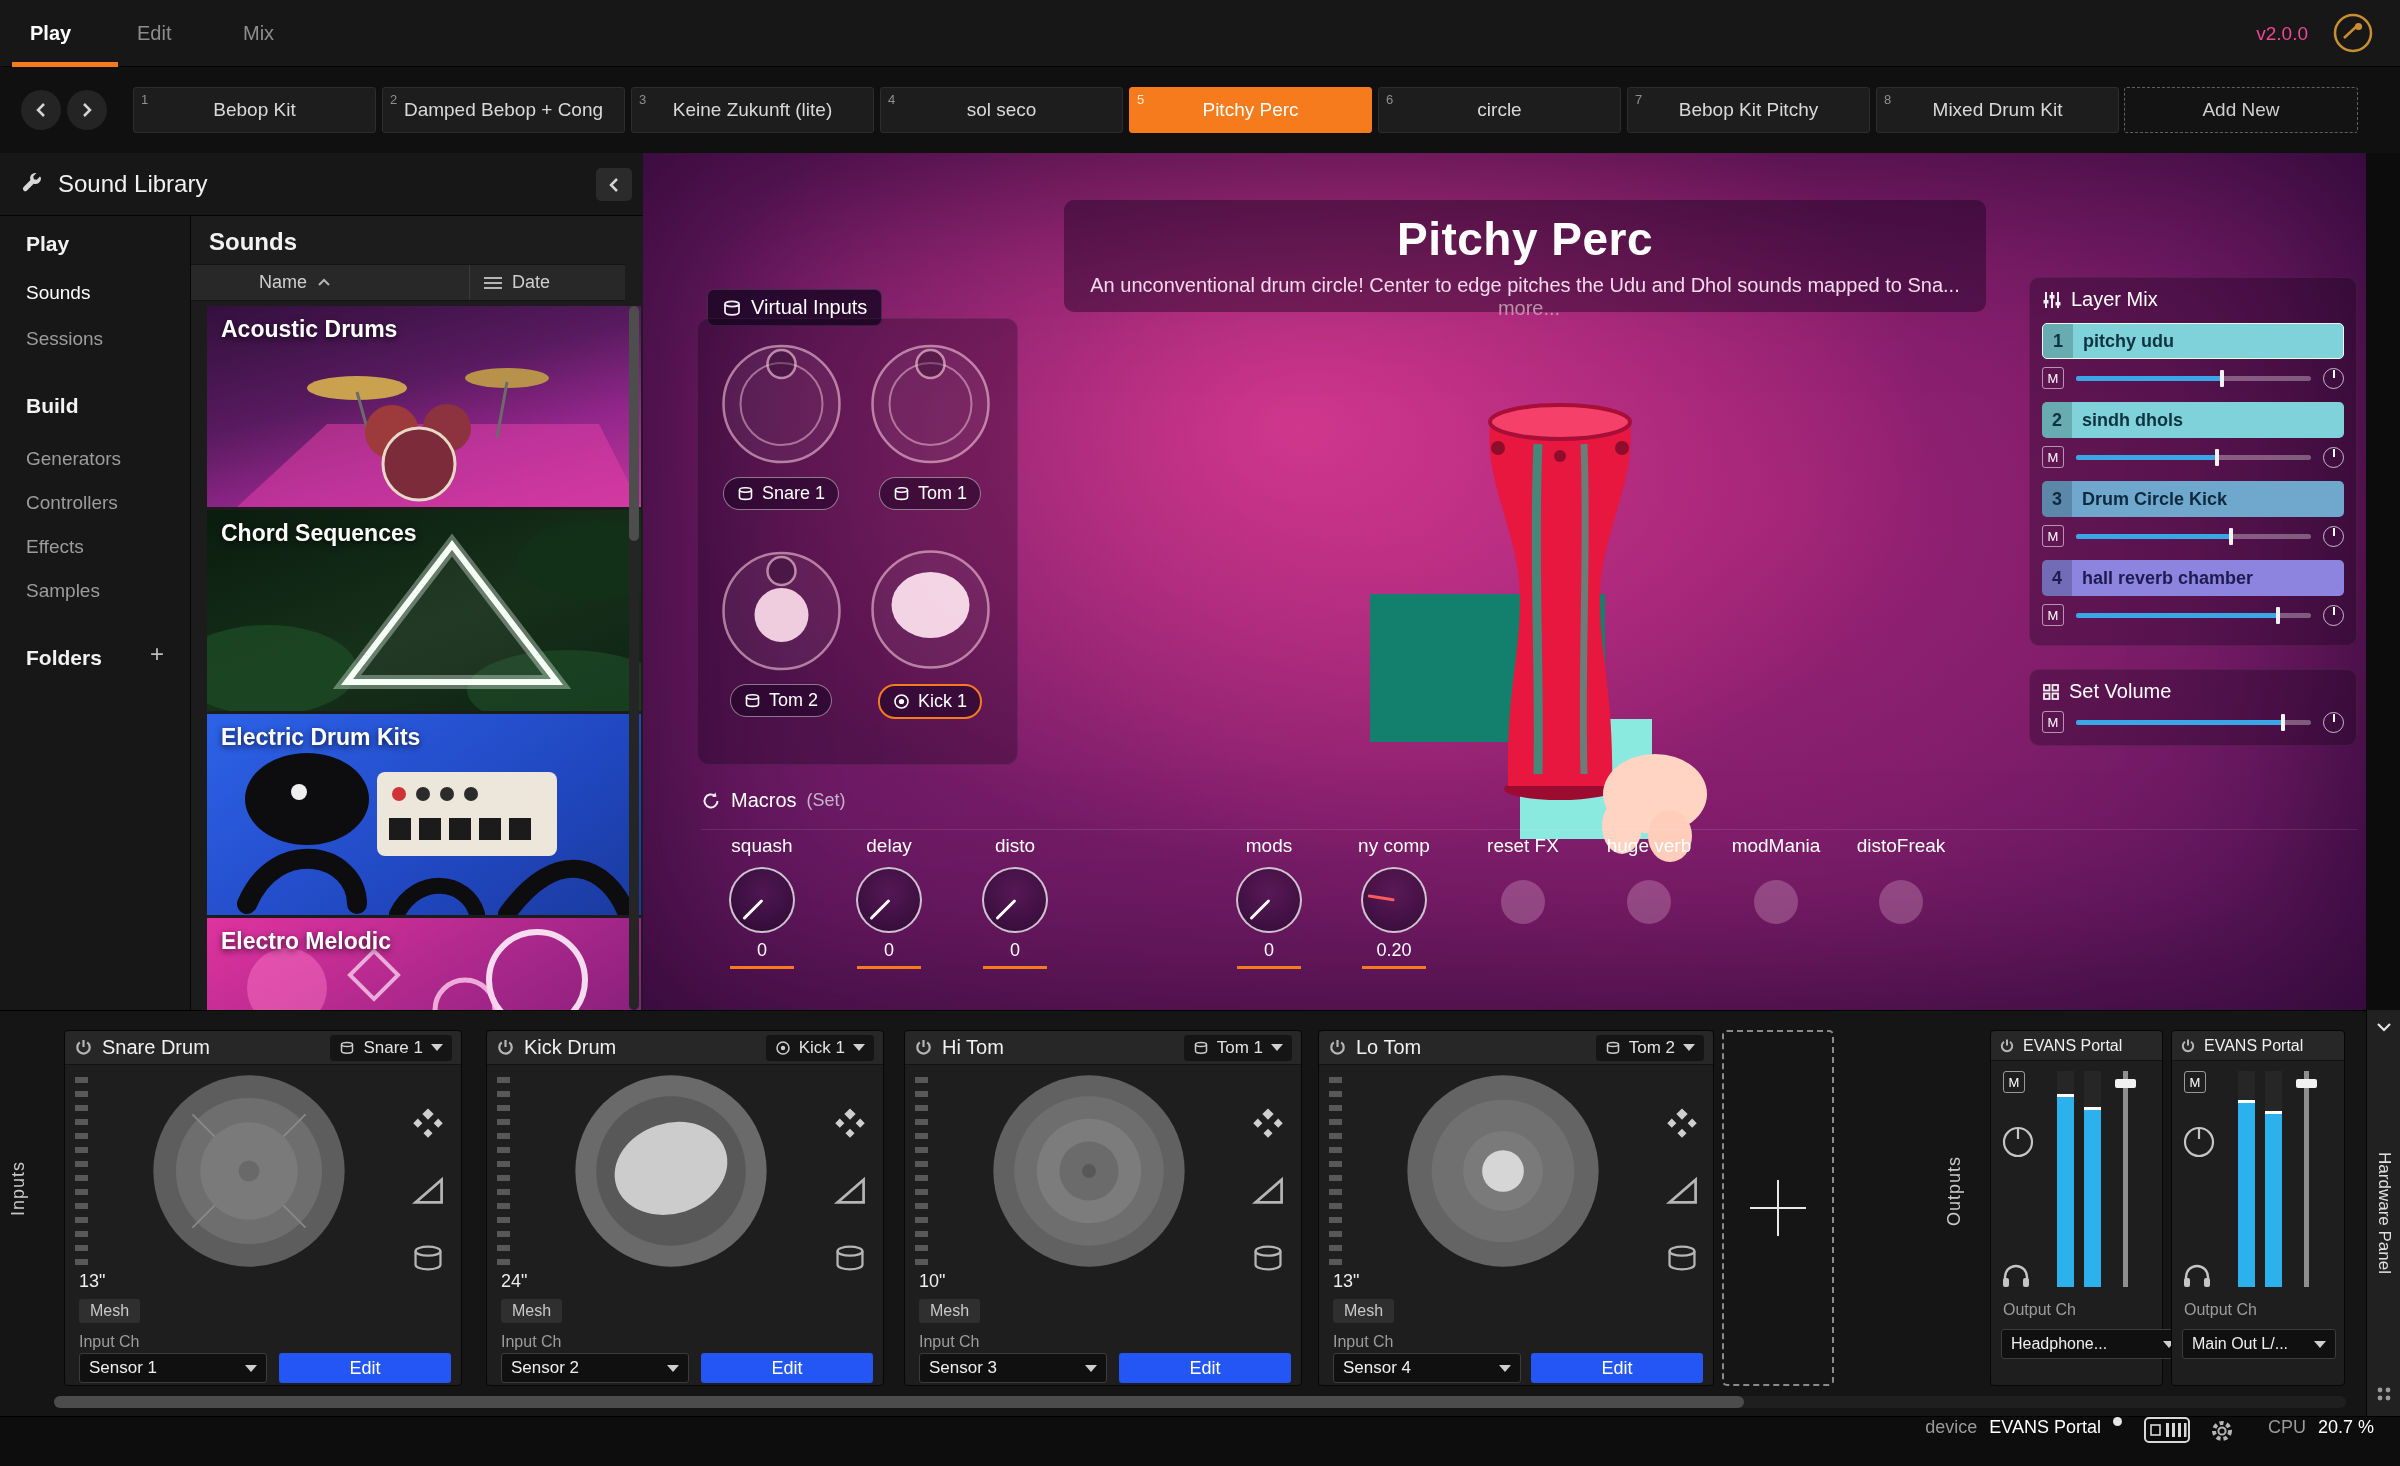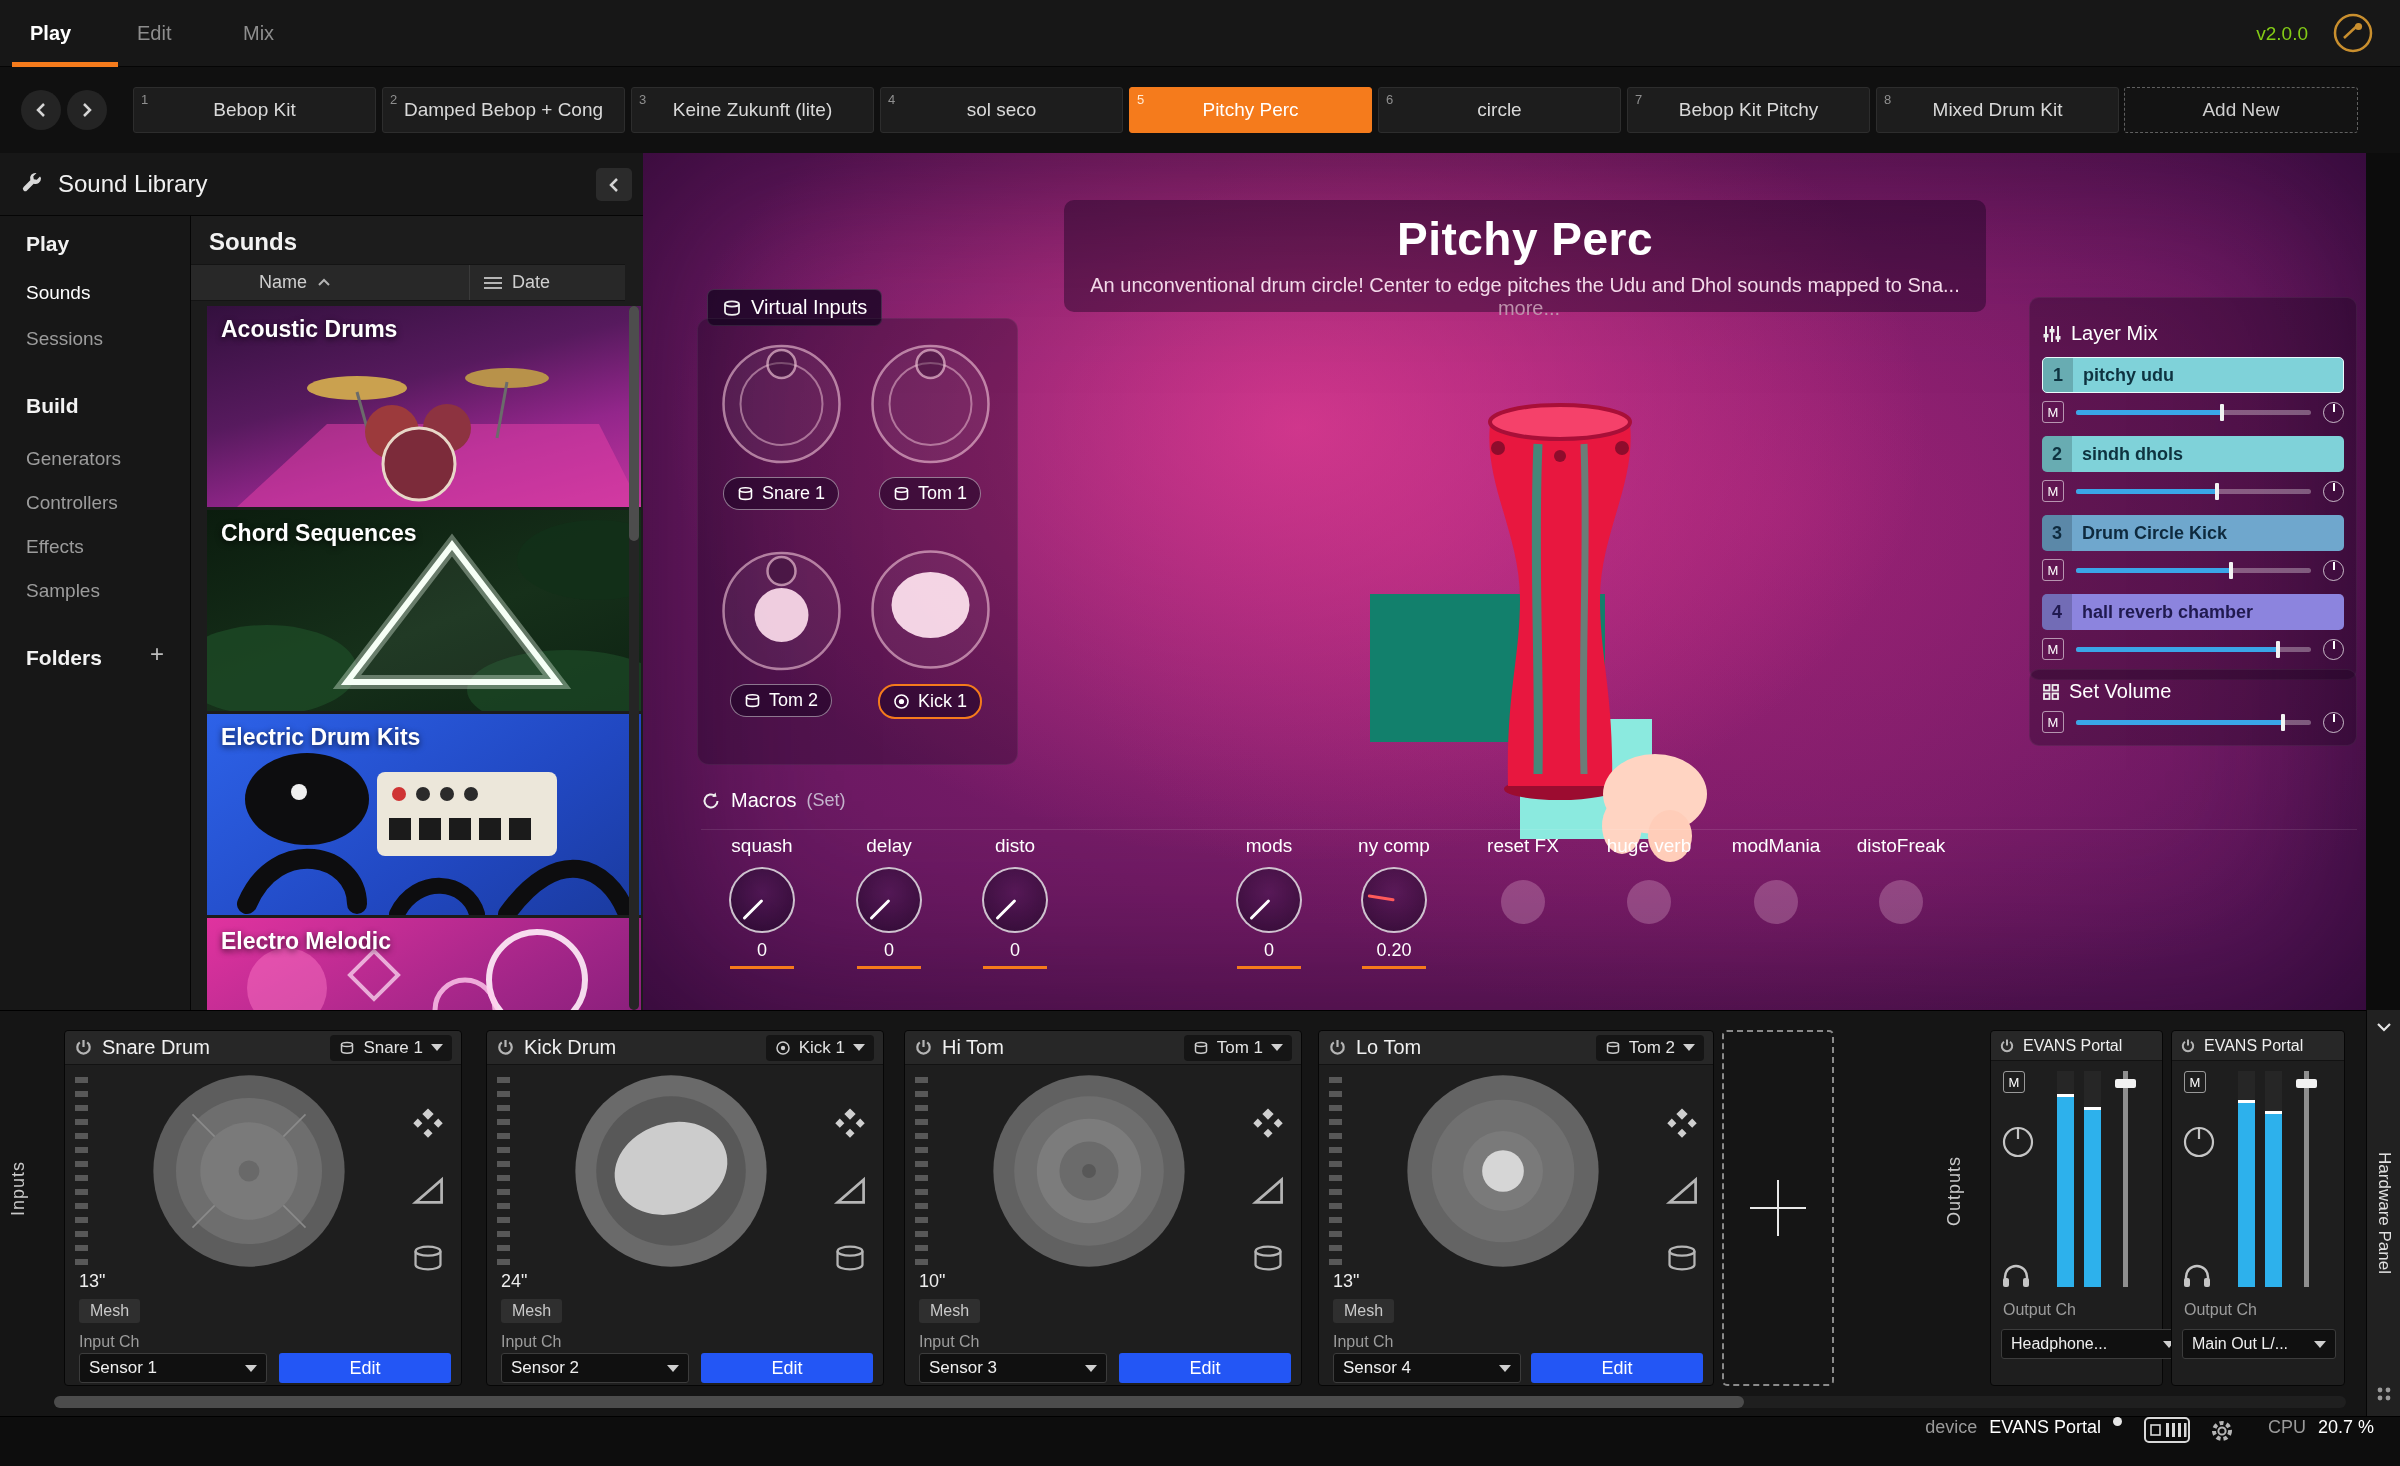--- a/index.html
+++ b/index.html
@@ -5,21 +5,21 @@
 *{margin:0;padding:0;box-sizing:border-box}
 body{background:#000;font-family:"Liberation Sans",sans-serif}
 #app{position:relative;width:2400px;height:1466px;background:#0c0c0c;color:#fff;overflow:hidden}
 svg{display:block}
 
 
 .topbar{position:absolute;left:0;top:0;width:2400px;height:67px;background:#171717;border-bottom:1px solid #050505}
 .tab{position:absolute;top:0;height:67px;display:flex;align-items:center;font-size:20px;color:#8d8d8d}
 .tab.active{color:#fff;font-weight:bold}
 .tab-underline{position:absolute;left:12px;top:62px;width:106px;height:5px;background:#f57b1c}
-.version{position:absolute;right:92px;top:23px;font-size:19px;color:#84cc16}
+.version{position:absolute;right:92px;top:23px;font-size:19px;color:#ec4899}
 .conn-icon{position:absolute;right:26px;top:12px}
 
 
 .preset-row{position:absolute;left:0;top:67px;width:2400px;height:86px;background:#101010}
 .navcirc{position:absolute;top:23px;width:40px;height:40px;border-radius:50%;background:#242424;display:flex;align-items:center;justify-content:center}
 .preset{position:absolute;top:20px;width:243px;height:46px;background:#1d1d1d;border:1px solid #2d2d2d;border-radius:3px;display:flex;align-items:center;justify-content:center;font-size:19px;color:#d9d9d9}
 .preset .num{position:absolute;left:7px;top:4px;font-size:13px;color:#8f8f8f}
 .preset.active{background:#f57b1c;border-color:#f57b1c;color:#fff}
 .preset.active .num{color:#ffe9d2}
 .addnew{position:absolute;left:2124px;top:20px;width:234px;height:46px;border:1px dashed #5f5f5f;border-radius:3px;display:flex;align-items:center;justify-content:center;font-size:19px;color:#cfcfcf;background:#131313}
@@ -62,21 +62,21 @@
 box-shadow:inset 0 0 200px rgba(18,0,28,.6)}
 .titlebox{position:absolute;left:421px;top:47px;width:922px;height:112px;background:rgba(22,2,30,.42);border-radius:10px;text-align:center}
 .titlebox h1{font-size:46px;font-weight:bold;margin-top:12px;letter-spacing:.5px}
 .titlebox .desc{font-size:20px;color:#f3d9e9;margin-top:8px}
 .titlebox .more{color:#bf93ad;margin-left:8px}
 .pillhead{position:absolute;display:inline-flex;align-items:center;gap:9px;background:rgba(28,6,38,.85);border:1px solid rgba(255,255,255,.14);border-radius:7px;padding:6px 14px;font-size:20px;color:#fff}
 .vibox{position:absolute;left:54px;top:165px;width:321px;height:447px;background:rgba(18,2,26,.30);border:1px solid rgba(255,255,255,.06);border-radius:12px}
 .pad{position:absolute;width:129px;height:129px}
 .padlbl{position:absolute;transform:translateX(-50%);display:inline-flex;align-items:center;gap:8px;background:rgba(20,0,30,.5);border:1.5px solid rgba(255,255,255,.45);border-radius:17px;padding:5px 13px;font-size:18px;color:#fff;white-space:nowrap}
 .padlbl.sel{border:2.5px solid #f57b1c}
-.lmbox{position:absolute;left:1386px;top:144px;width:328px;background:rgba(18,2,26,.32);border:1px solid rgba(255,255,255,.06);border-radius:10px;padding:24px 12px 6px}
+.lmbox{position:absolute;left:1386px;top:124px;width:328px;background:rgba(18,2,26,.32);border:1px solid rgba(255,255,255,.06);border-radius:10px;padding:10px 12px 6px}
 .lmhead{display:flex;align-items:center;gap:9px;font-size:20px;margin-bottom:12px}
 .layer{margin-bottom:13px}
 .lname{display:flex;align-items:center;height:36px;border-radius:5px;overflow:hidden;font-size:18px;font-weight:bold}
 .lname .nno{width:30px;height:36px;display:flex;align-items:center;justify-content:center;background:rgba(0,0,0,.18)}
 .lname .ntx{padding-left:10px}
 .srow{display:flex;align-items:center;margin-top:8px;height:22px}
 .mbox{width:22px;height:22px;border:1px solid rgba(255,255,255,.55);border-radius:3px;font-size:13px;color:#fff;display:flex;align-items:center;justify-content:center;flex:none}
 .slider{flex:1;position:relative;height:5px;background:rgba(255,255,255,.32);border-radius:3px;margin:0 12px}
 .slider .fill{position:absolute;left:0;top:0;height:5px;background:#3aa6e8;border-radius:3px}
 .slider .hndl{position:absolute;top:-6px;width:4px;height:17px;background:#f2f2f2;border-radius:1px}

